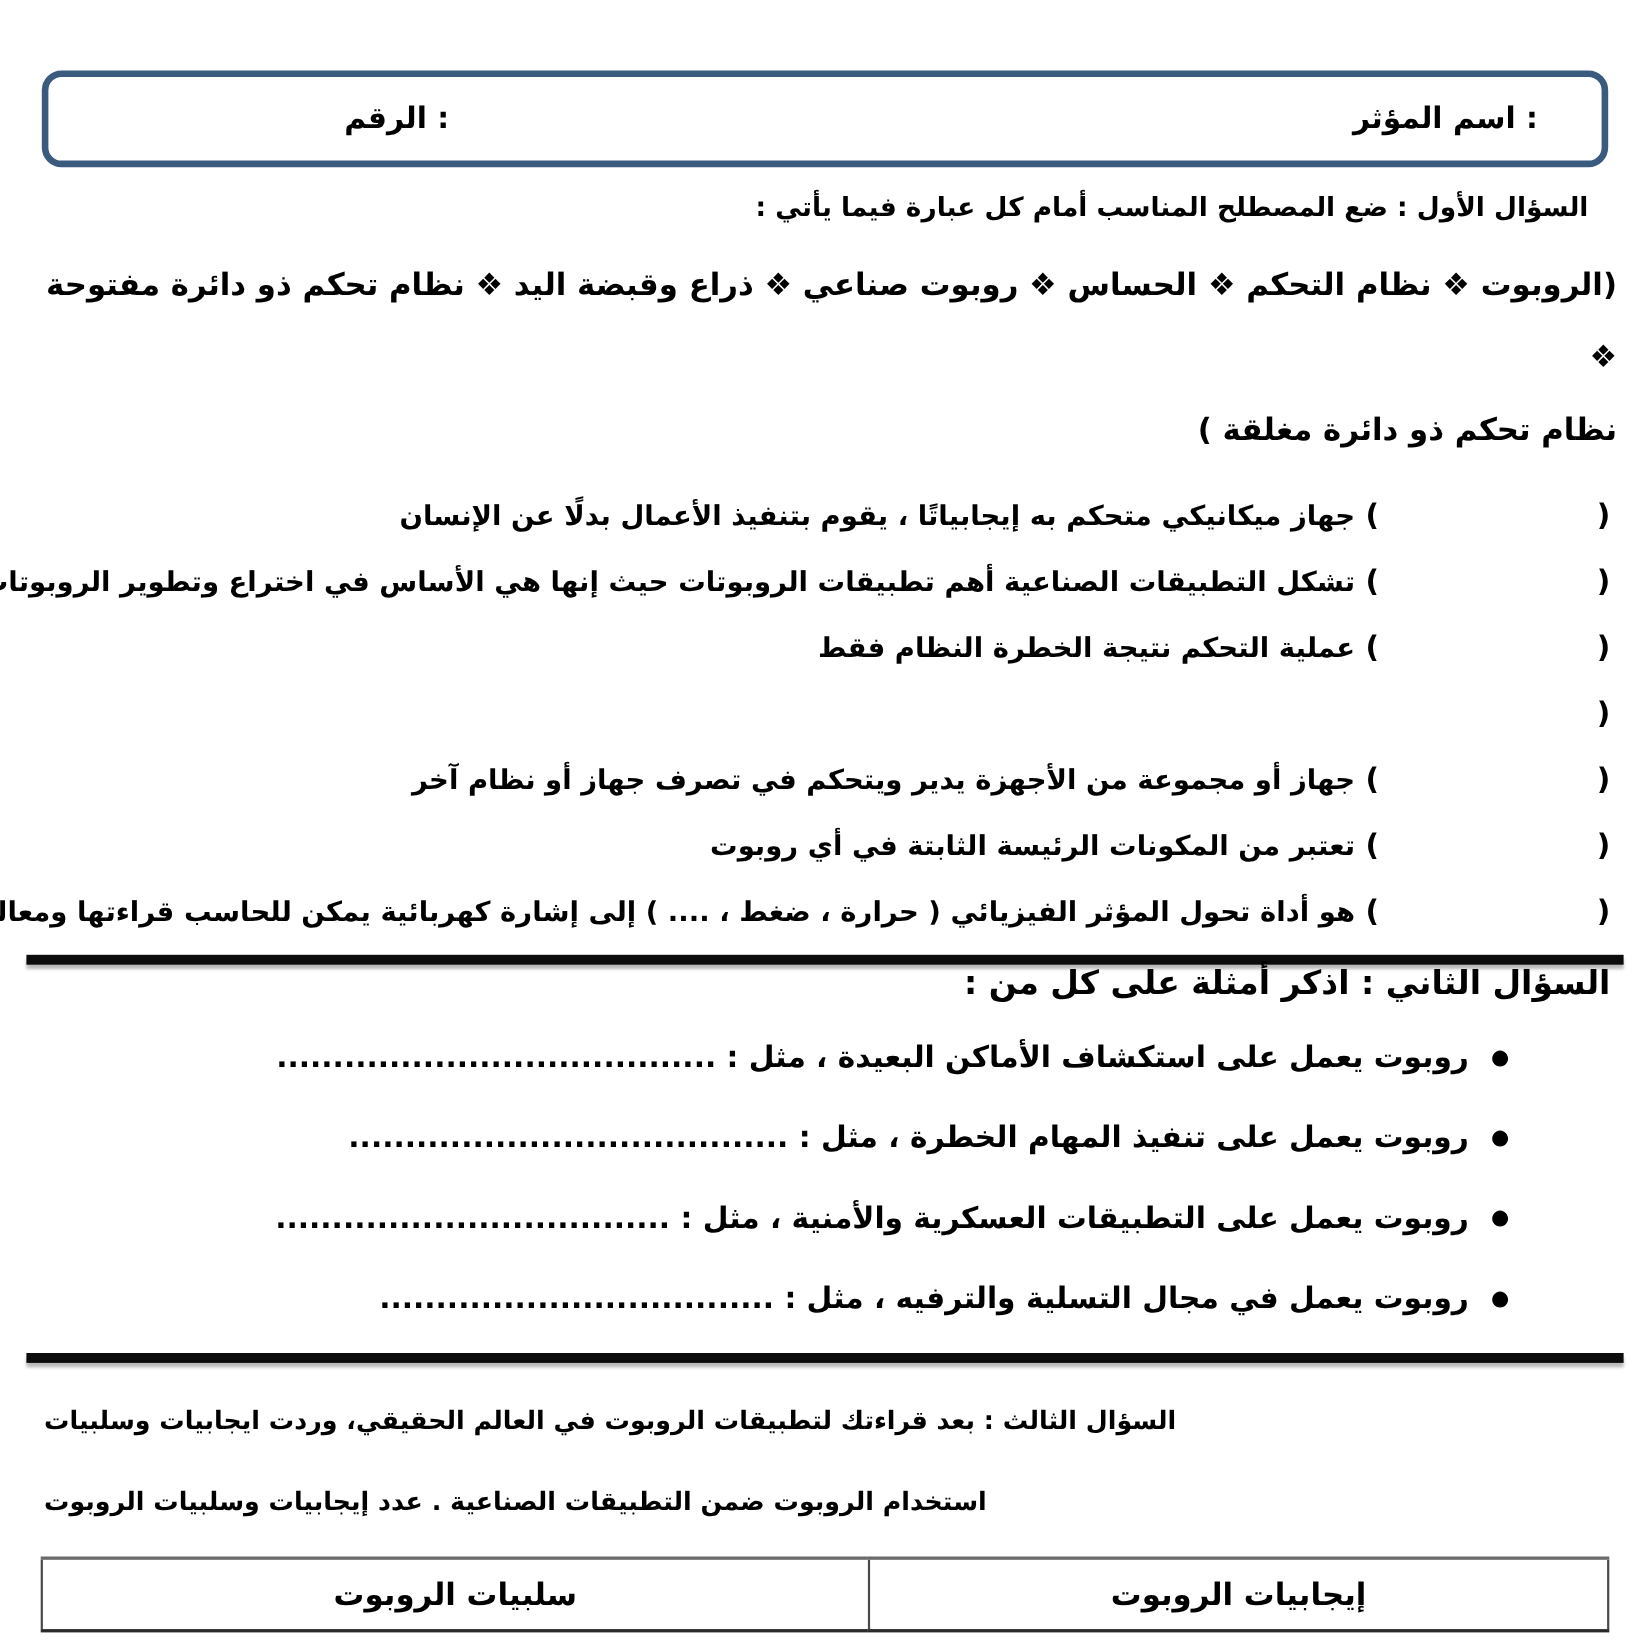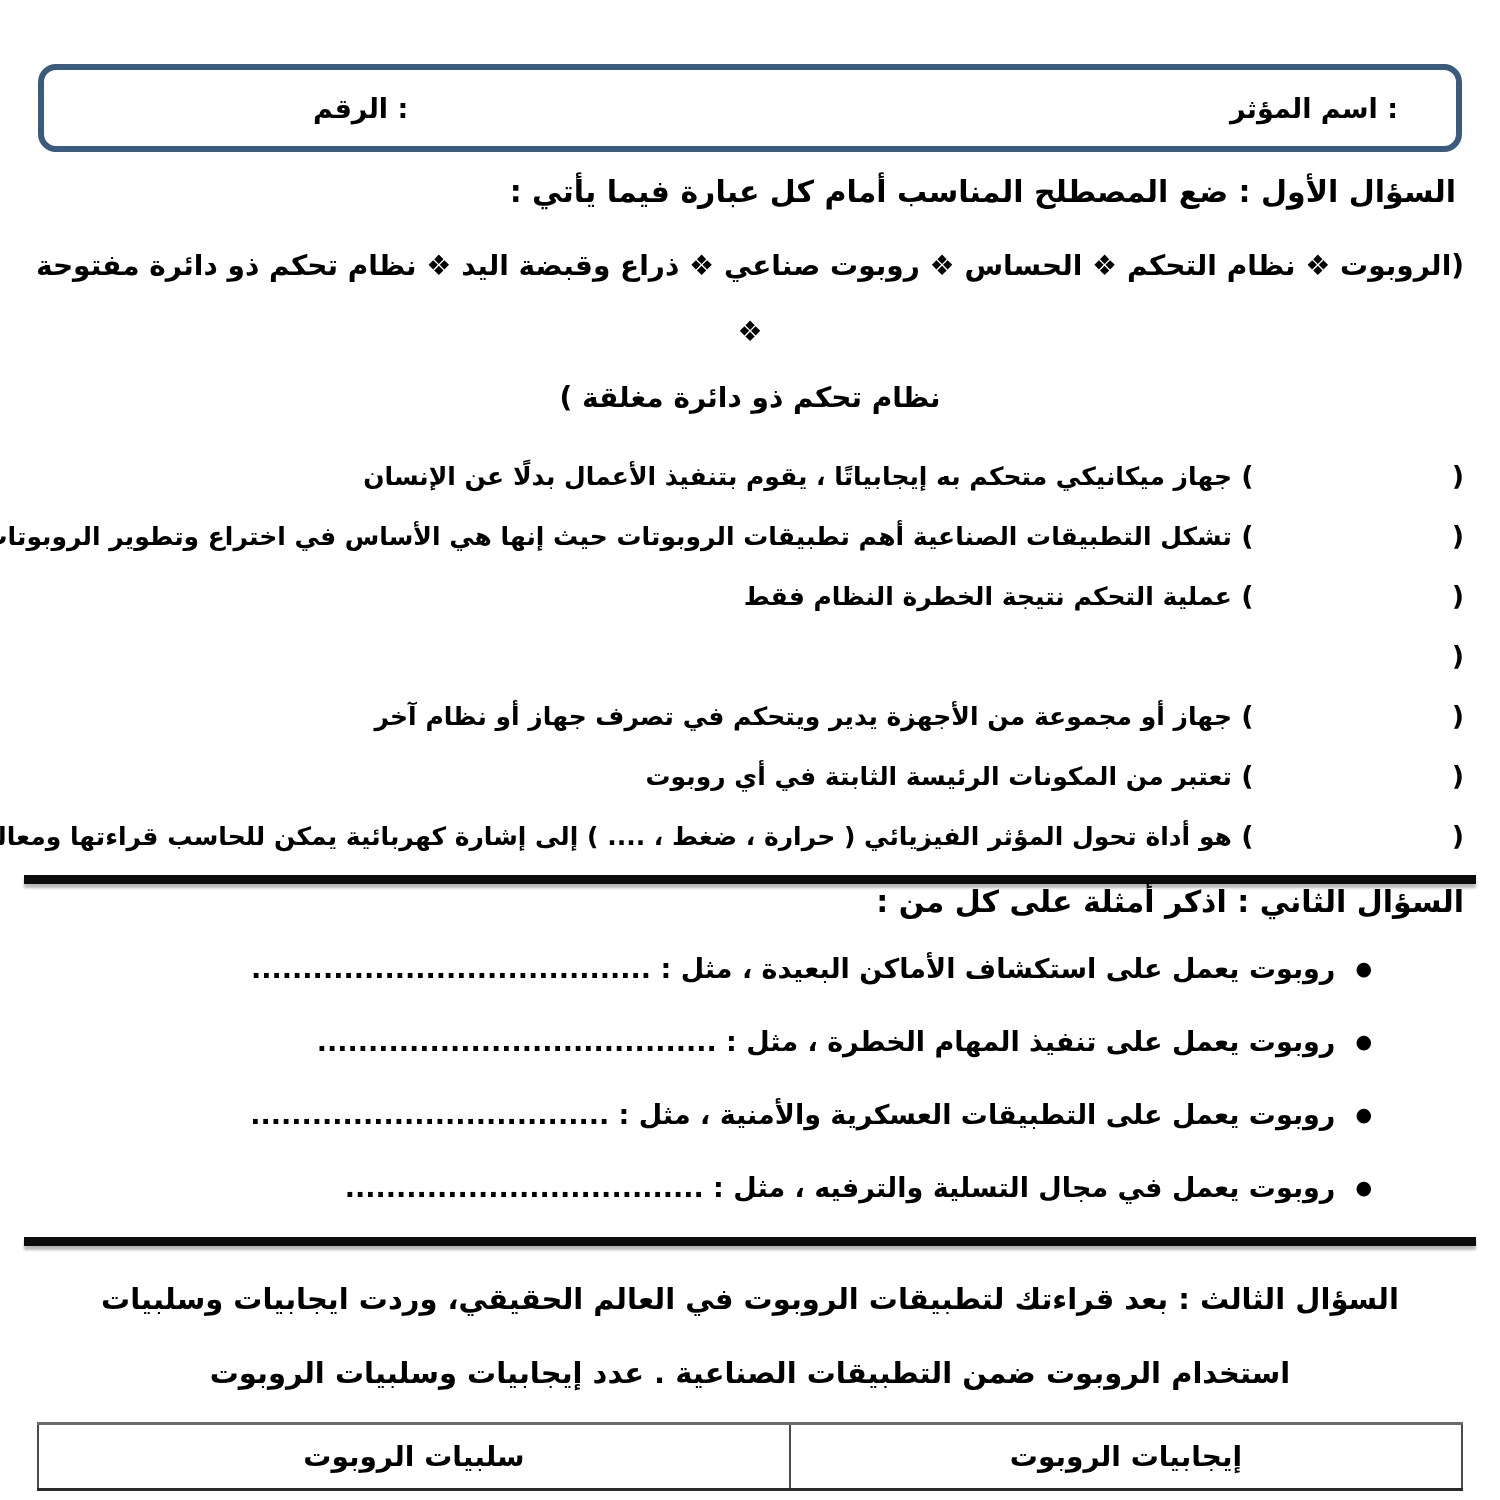--- a/index.html
+++ b/index.html
@@ -32,29 +32,28 @@
     font-size: 27px;
     letter-spacing: 0;
     white-space: nowrap;
   }
   .label-name  { right: 58px; }
   .label-num   { left: 269px; }
 
   
   .q1-title {
     margin-top: 22px;
-    padding: 0 44px;
+    padding: 0 56px;
     direction: rtl;
     text-align: right;
-    font-size: 30px;
+    font-size: 24px;
   }
   .terms {
     margin-top: 24px;
     direction: rtl;
-    text-align: center;
     font-size: 28px;
     line-height: 66px;
     padding: 0 30px;
   }
   .stmt-list { margin-top: 14px; }
   .stmt-row {
     display: flex;
     direction: rtl;
     align-items: center;
     height: 60px;
@@ -97,24 +96,24 @@
   .bullet-dot {
     font-size: 19px;
     margin-left: 20px;
     flex: 0 0 auto;
     line-height: 1;
   }
 
   
   .q3-block {
     margin-top: 16px;
-    padding: 0 57px;
-    direction: rtl;
-    text-align: center;
-    font-size: 29px;
+    padding: 0 40px;
+    direction: rtl;
+    text-align: left;
+    font-size: 23px;
     line-height: 74px;
   }
 
   
   .pc-table {
     width: 1426px;
     margin: 12px 37px 0 37px;
     border-collapse: collapse;
     direction: rtl;
   }

